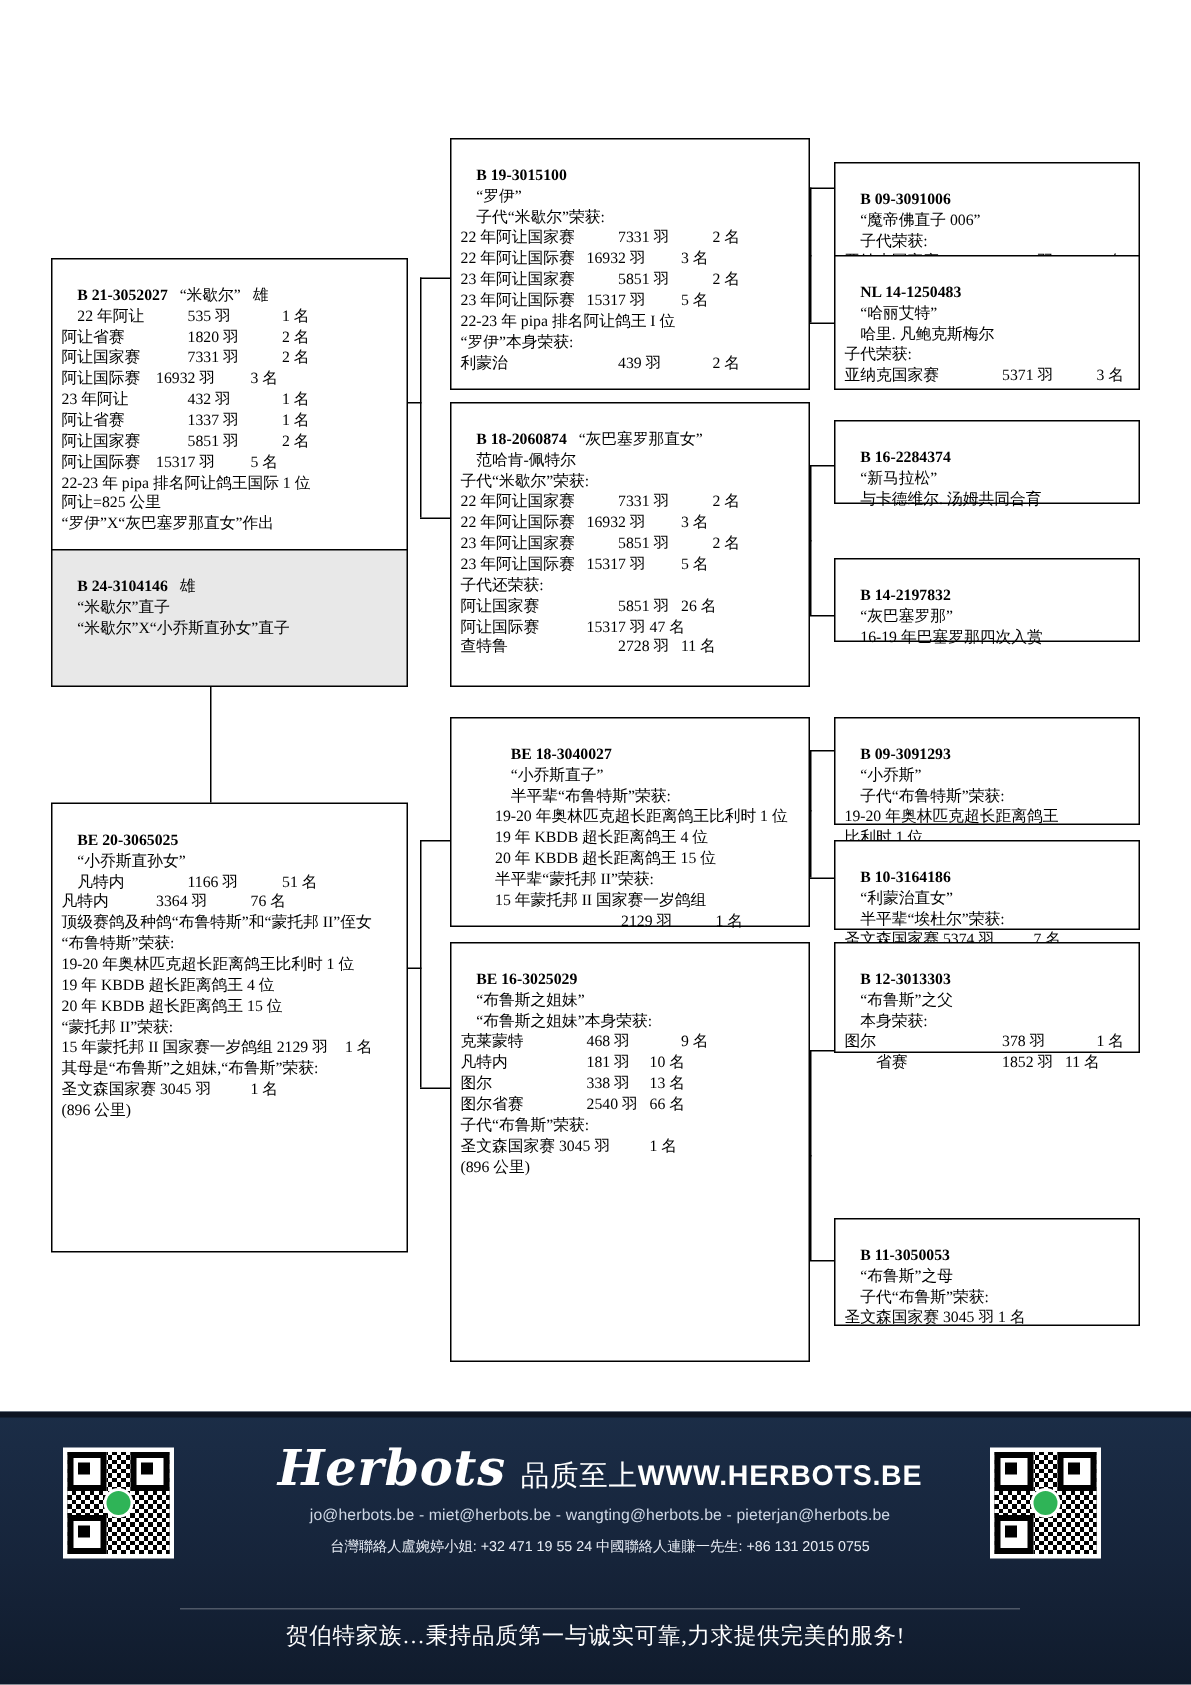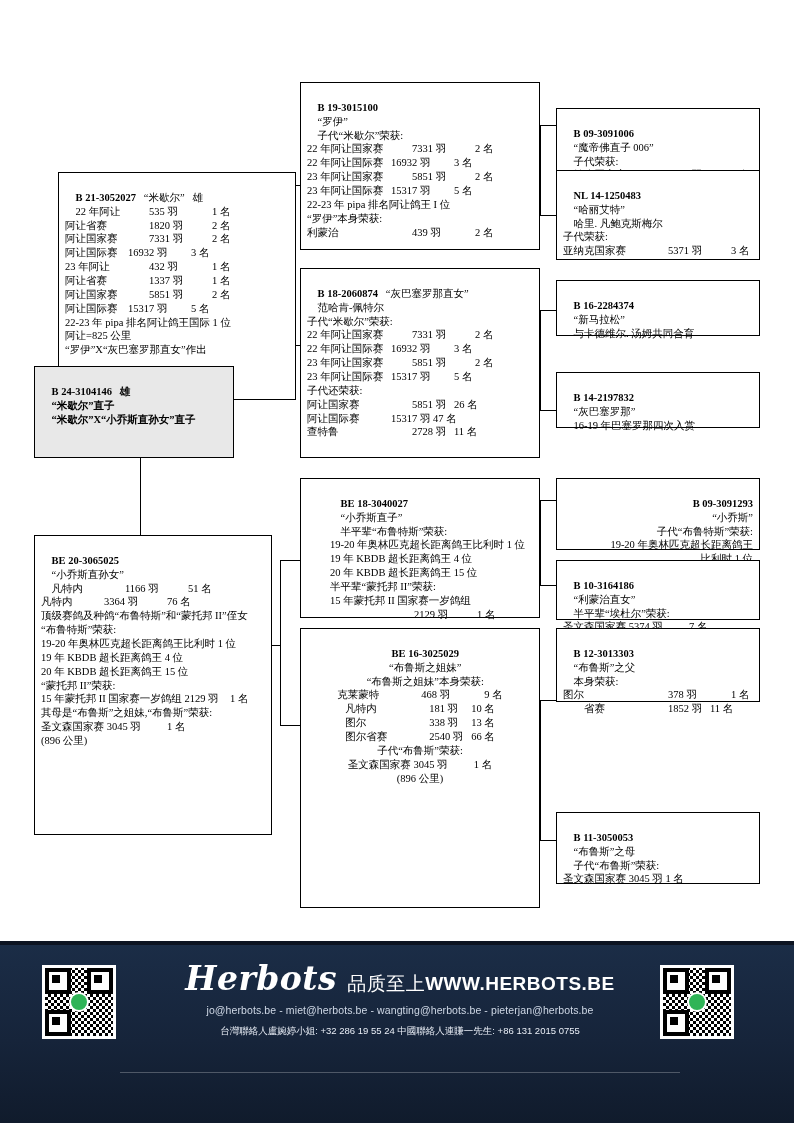--- a/index.html
+++ b/index.html
@@ -113,36 +113,36 @@
   <div class="line v" style="left:540px;top:500px;width:1px;height:85px;"></div>
   <div class="line h" style="left:532px;top:540px;width:9px;height:1px;"></div>
   <div class="line h" style="left:540px;top:500px;width:16px;height:1px;"></div>
   <div class="line h" style="left:540px;top:585px;width:16px;height:1px;"></div>
 
   <div class="line v" style="left:540px;top:700px;width:1px;height:140px;"></div>
   <div class="line h" style="left:532px;top:770px;width:9px;height:1px;"></div>
   <div class="line h" style="left:540px;top:700px;width:16px;height:1px;"></div>
   <div class="line h" style="left:540px;top:840px;width:16px;height:1px;"></div>
 
-  <div class="box" style="left:34px;top:172px;width:238px;height:228px;margin-left:24px;">
+  <div class="box" style="left:34px;top:172px;width:238px;height:228px;">
     <span><b>B 21-3052027</b>&nbsp;&nbsp;&nbsp;<span>“米歇尔”</span>&nbsp;&nbsp;&nbsp;<span>雄</span></span>
     <span>22 年阿让		535 羽		1 名
 阿让省赛		1820 羽		2 名
 阿让国家赛		7331 羽		2 名
 阿让国际赛	16932 羽		3 名
 23 年阿让		432 羽		1 名
 阿让省赛		1337 羽		1 名
 阿让国家赛		5851 羽		2 名
 阿让国际赛	15317 羽		5 名
 22-23 年 pipa 排名阿让鸽王国际 1 位
 阿让=825 公里
 “罗伊”X“灰巴塞罗那直女”作出</span>
   </div>
 
-  <div class="box shaded" style="left:34px;top:366px;width:200px;height:92px;font-weight:bold;">
+  <div class="box shaded" style="left:34px;top:366px;width:238px;height:92px;">
     <span><b>B 24-3104146</b>&nbsp;&nbsp;&nbsp;<span>雄</span></span>
     <span>“米歇尔”直子</span>
     <span>“米歇尔”X“小乔斯直孙女”直子</span>
   </div>
 
   <div class="box" style="left:34px;top:535px;width:238px;height:300px;">
     <b>BE 20-3065025</b>
     <span>“小乔斯直孙女”</span>
     <span>凡特内		1166 羽		51 名
 凡特内		3364 羽		76 名
@@ -151,21 +151,21 @@
 19-20 年奥林匹克超长距离鸽王比利时 1 位
 19 年 KBDB 超长距离鸽王 4 位
 20 年 KBDB 超长距离鸽王 15 位
 “蒙托邦 II”荣获:
 15 年蒙托邦 II 国家赛一岁鸽组 2129 羽	1 名
 其母是“布鲁斯”之姐妹,“布鲁斯”荣获:
 圣文森国家赛 3045 羽		1 名
 (896 公里)</span>
   </div>
 
-  <div class="box" style="left:300px;top:82px;width:240px;height:168px;">
+  <div class="box" style="left:300px;top:92px;width:240px;height:168px;">
     <b>B 19-3015100</b>
     <span>“罗伊”</span>
     <span>子代“米歇尔”荣获:
 22 年阿让国家赛		7331 羽		2 名
 22 年阿让国际赛	16932 羽		3 名
 23 年阿让国家赛		5851 羽		2 名
 23 年阿让国际赛	15317 羽		5 名
 22-23 年 pipa 排名阿让鸽王 I 位
 “罗伊”本身荣获:
 利蒙治				439 羽		2 名</span>
@@ -190,21 +190,21 @@
     <span>“小乔斯直子”</span>
     <span>半平辈“布鲁特斯”荣获:
 19-20 年奥林匹克超长距离鸽王比利时 1 位
 19 年 KBDB 超长距离鸽王 4 位
 20 年 KBDB 超长距离鸽王 15 位
 半平辈“蒙托邦 II”荣获:
 15 年蒙托邦 II 国家赛一岁鸽组
 				2129 羽		1 名</span>
   </div>
 
-  <div class="box" style="left:300px;top:628px;width:240px;height:280px;text-align:center;">
+  <div class="box" style="left:300px;top:628px;width:240px;height:280px;">
     <b>BE 16-3025029</b>
     <span>“布鲁斯之姐妹”</span>
     <span>“布鲁斯之姐妹”本身荣获:
 克莱蒙特		468 羽		9 名
 凡特内			181 羽	10 名
 图尔			338 羽	13 名
 图尔省赛		2540 羽	66 名
 子代“布鲁斯”荣获:
 圣文森国家赛 3045 羽		1 名
 (896 公里)</span>
@@ -230,21 +230,21 @@
     <span>“新马拉松”</span>
     <span>与卡德维尔. 汤姆共同合育</span>
   </div>
 
   <div class="box" style="left:556px;top:372px;width:204px;height:56px;">
     <b>B 14-2197832</b>
     <span>“灰巴塞罗那”</span>
     <span>16-19 年巴塞罗那四次入赏</span>
   </div>
 
-  <div class="box" style="left:556px;top:478px;width:204px;height:72px;text-align:right;">
+  <div class="box" style="left:556px;top:478px;width:204px;height:72px;">
     <b>B 09-3091293</b>
     <span>“小乔斯”</span>
     <span>子代“布鲁特斯”荣获:
 19-20 年奥林匹克超长距离鸽王
 比利时 1 位</span>
   </div>
 
   <div class="box" style="left:556px;top:560px;width:204px;height:60px;">
     <b>B 10-3164186</b>
     <span>“利蒙治直女”</span>
@@ -295,19 +295,20 @@
             <i></i>
           </span>
       </div>
     </div>
 
     <div class="brand">
       <div class="logo">
         <span>Herbots</span><span class="sub">品质至上</span><span class="www">WWW.HERBOTS.BE</span>
       </div>
       <div class="mails">jo@herbots.be - miet@herbots.be - wangting@herbots.be - pieterjan@herbots.be</div>
-      <div class="phones">台灣聯絡人盧婉婷小姐: +32 286 19 55 24     中國聯絡人連賺一先生: +86 131 2015 0755</div>
+      <div class="phones">台灣聯絡人盧婉婷小姐: +32 471 19 55 24     中國聯絡人連賺一先生: +86 131 2015 0755</div>
     </div>
 
     <div class="rule"></div>
+    <div class="slogan">贺伯特家族…秉持品质第一与诚实可靠,力求提供完美的服务!</div>
   </div>
 
 </div>
 
 </body></html>

